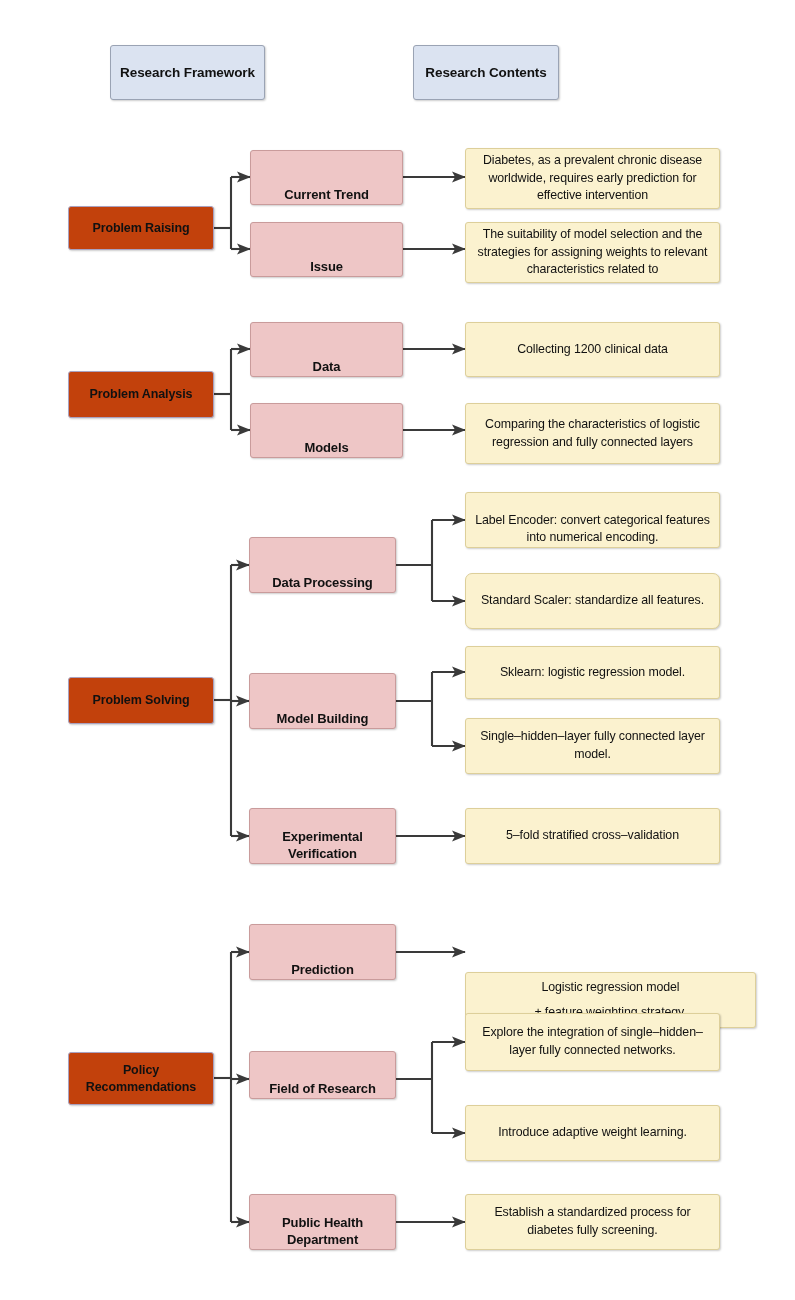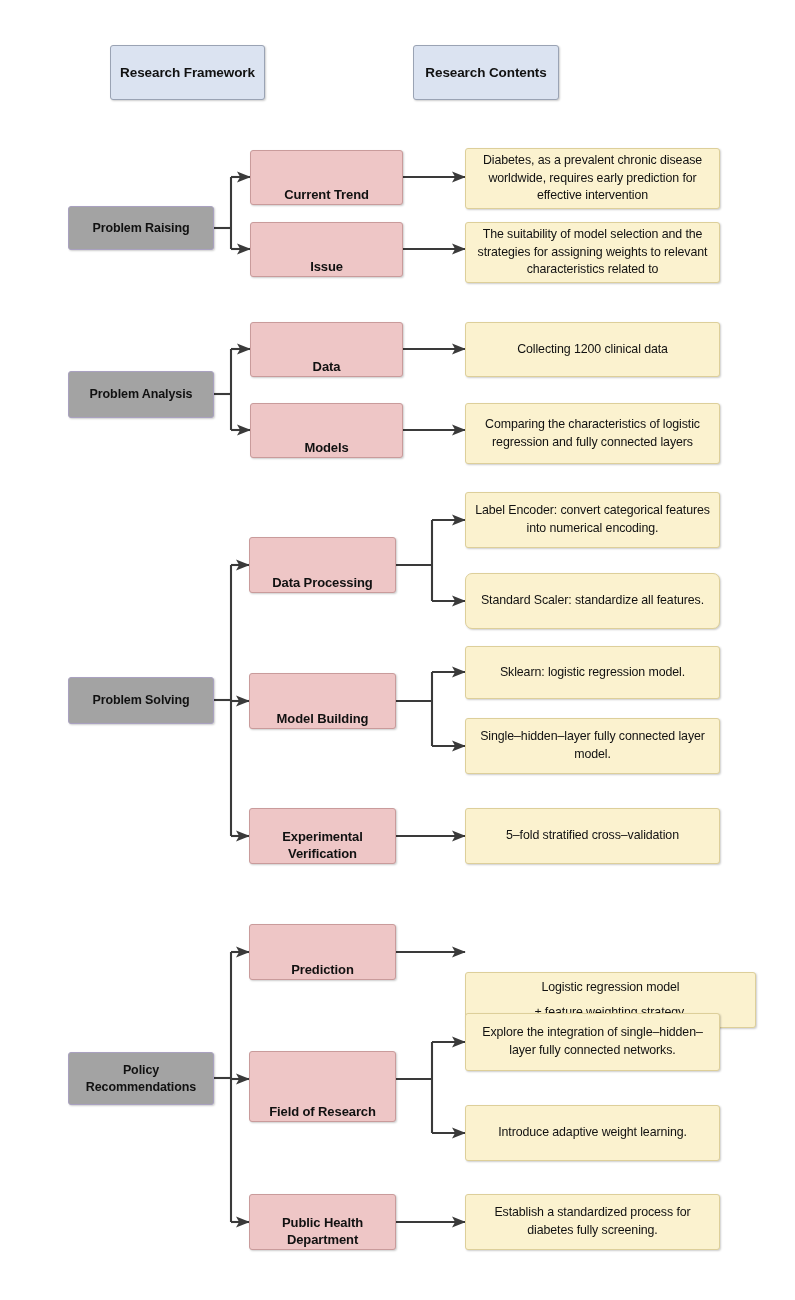--- a/index.html
+++ b/index.html
@@ -44,21 +44,21 @@
   .hdr {
     background: #dbe3f1;
     border: 1px solid #9aa3b4;
     font-size: 13.5px;
     font-weight: bold;
     color: #111111;
     letter-spacing: -0.1px;
   }
   
   .stage {
-    background: #a3a3a3;
+    background: #c2410c;
     border: 1px solid #a9a1c0;
     font-size: 12.5px;
     font-weight: bold;
     color: #111111;
     line-height: 1.35;
     letter-spacing: -0.1px;
   }
   
   .topic {
     background: #eec6c6;
@@ -176,42 +176,42 @@
       <div class="node topic" style="left: 249px; top: 673px; width: 147px; height: 56px;">
         <div class="node-inner">Model Building</div>
       </div>
       <div class="node topic" style="left: 249px; top: 808px; width: 147px; height: 56px;">
         <div class="node-inner">Experimental
 Verification</div>
       </div>
       <div class="node topic" style="left: 249px; top: 924px; width: 147px; height: 56px;">
         <div class="node-inner">Prediction</div>
       </div>
-      <div class="node topic" style="left: 249px; top: 1051px; width: 147px; height: 71px;">
+      <div class="node topic" style="left: 249px; top: 1051px; width: 147px; height: 48px;">
         <div class="node-inner">Field of Research</div>
       </div>
       <div class="node topic" style="left: 249px; top: 1194px; width: 147px; height: 56px;">
         <div class="node-inner">Public Health
 Department</div>
       </div>
     </div>
   <div id="contents-layer">
       <div class="node content" style="left: 465px; top: 148px; width: 255px; height: 61px;">
         <div class="node-inner">Diabetes, as a prevalent chronic disease worldwide, requires early prediction for effective intervention</div>
       </div>
       <div class="node content" style="left: 465px; top: 222px; width: 255px; height: 61px;">
         <div class="node-inner">The suitability of model selection and the strategies for assigning weights to relevant characteristics related to</div>
       </div>
       <div class="node content" style="left: 465px; top: 322px; width: 255px; height: 55px;">
         <div class="node-inner">Collecting 1200 clinical data</div>
       </div>
       <div class="node content" style="left: 465px; top: 403px; width: 255px; height: 61px;">
         <div class="node-inner">Comparing the characteristics of logistic regression and fully connected layers</div>
       </div>
-      <div class="node content" style="left: 465px; top: 492px; width: 255px; height: 56px;">
+      <div class="node content" style="left: 465px; top: 492px; width: 255px; height: 56px; align-items: flex-end;">
         <div class="node-inner">Label Encoder: convert categorical features into numerical encoding.</div>
       </div>
       <div class="node content" style="left: 465px; top: 573px; width: 255px; height: 56px; border-radius: 7px;">
         <div class="node-inner">Standard Scaler: standardize all features.</div>
       </div>
       <div class="node content" style="left: 465px; top: 646px; width: 255px; height: 53px;">
         <div class="node-inner">Sklearn: logistic regression model.</div>
       </div>
       <div class="node content" style="left: 465px; top: 718px; width: 255px; height: 56px;">
         <div class="node-inner">Single–hidden–layer fully connected layer model.</div>

